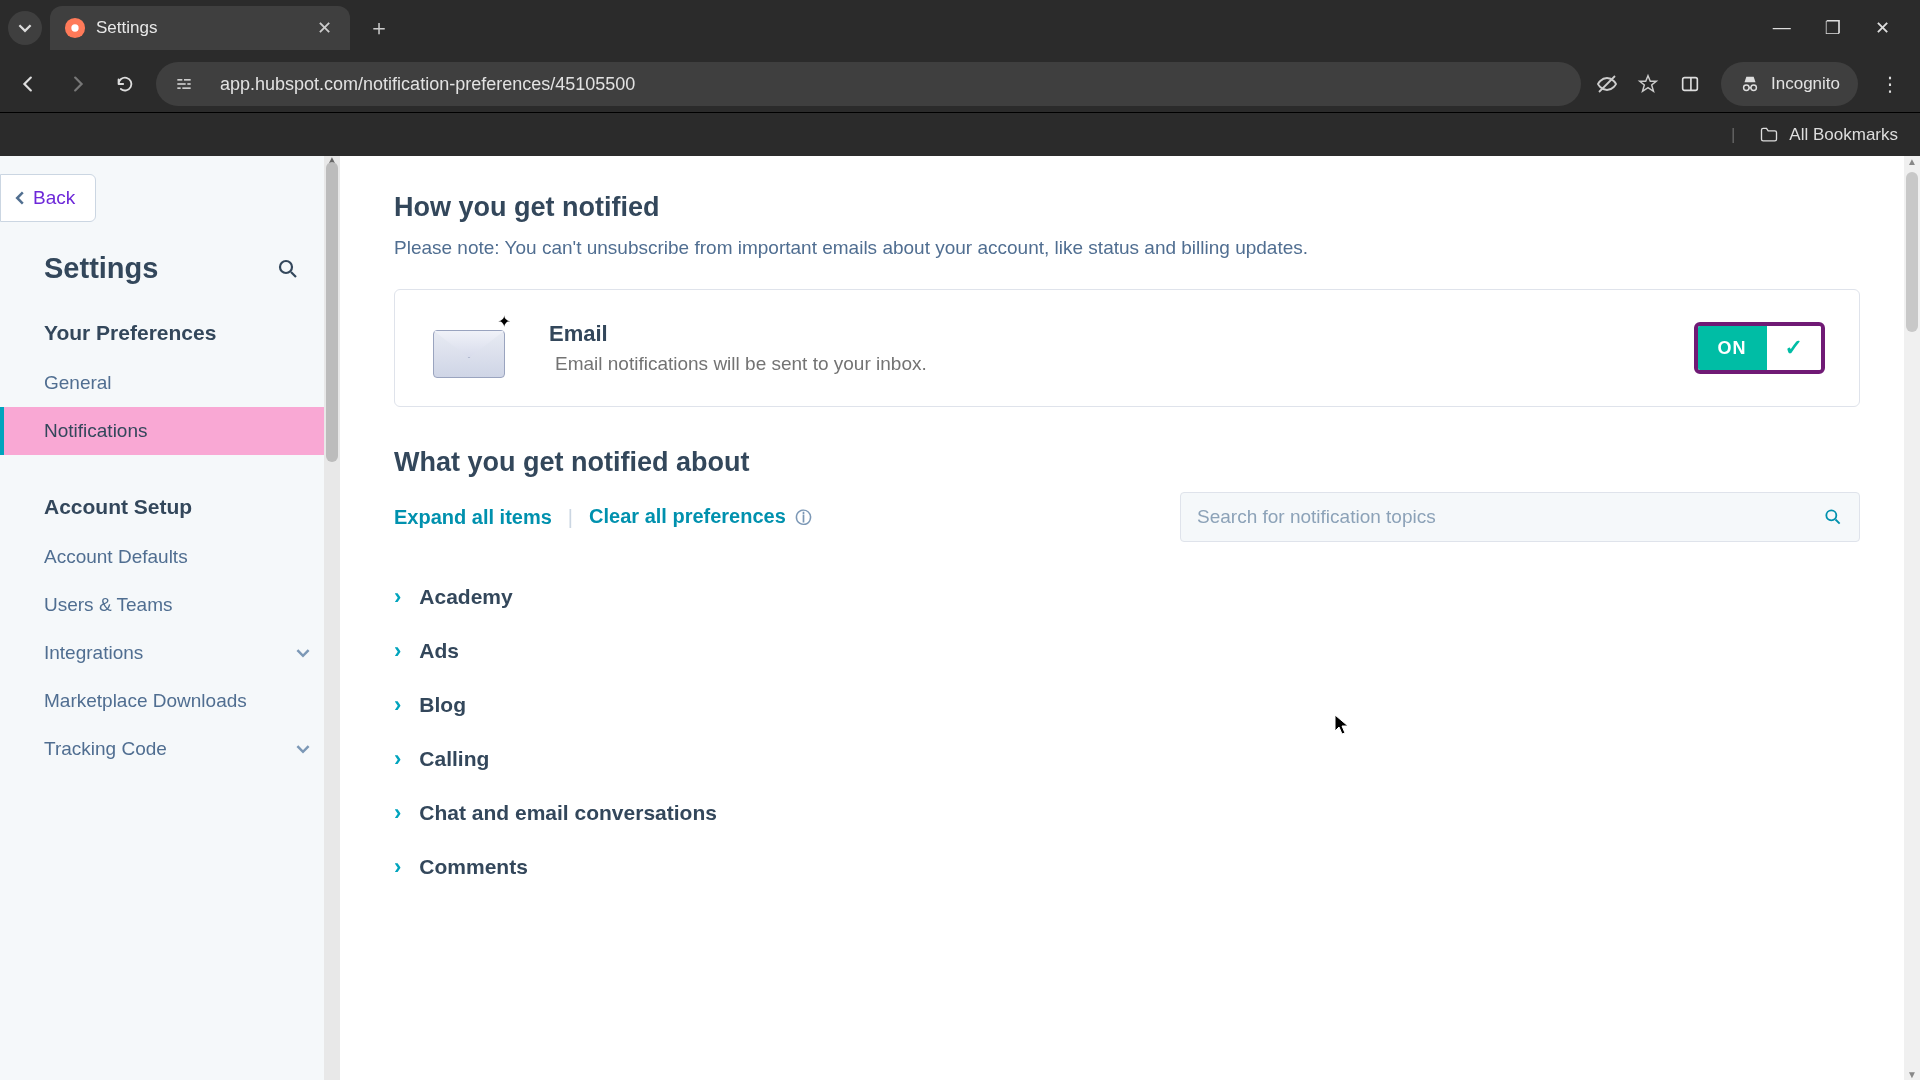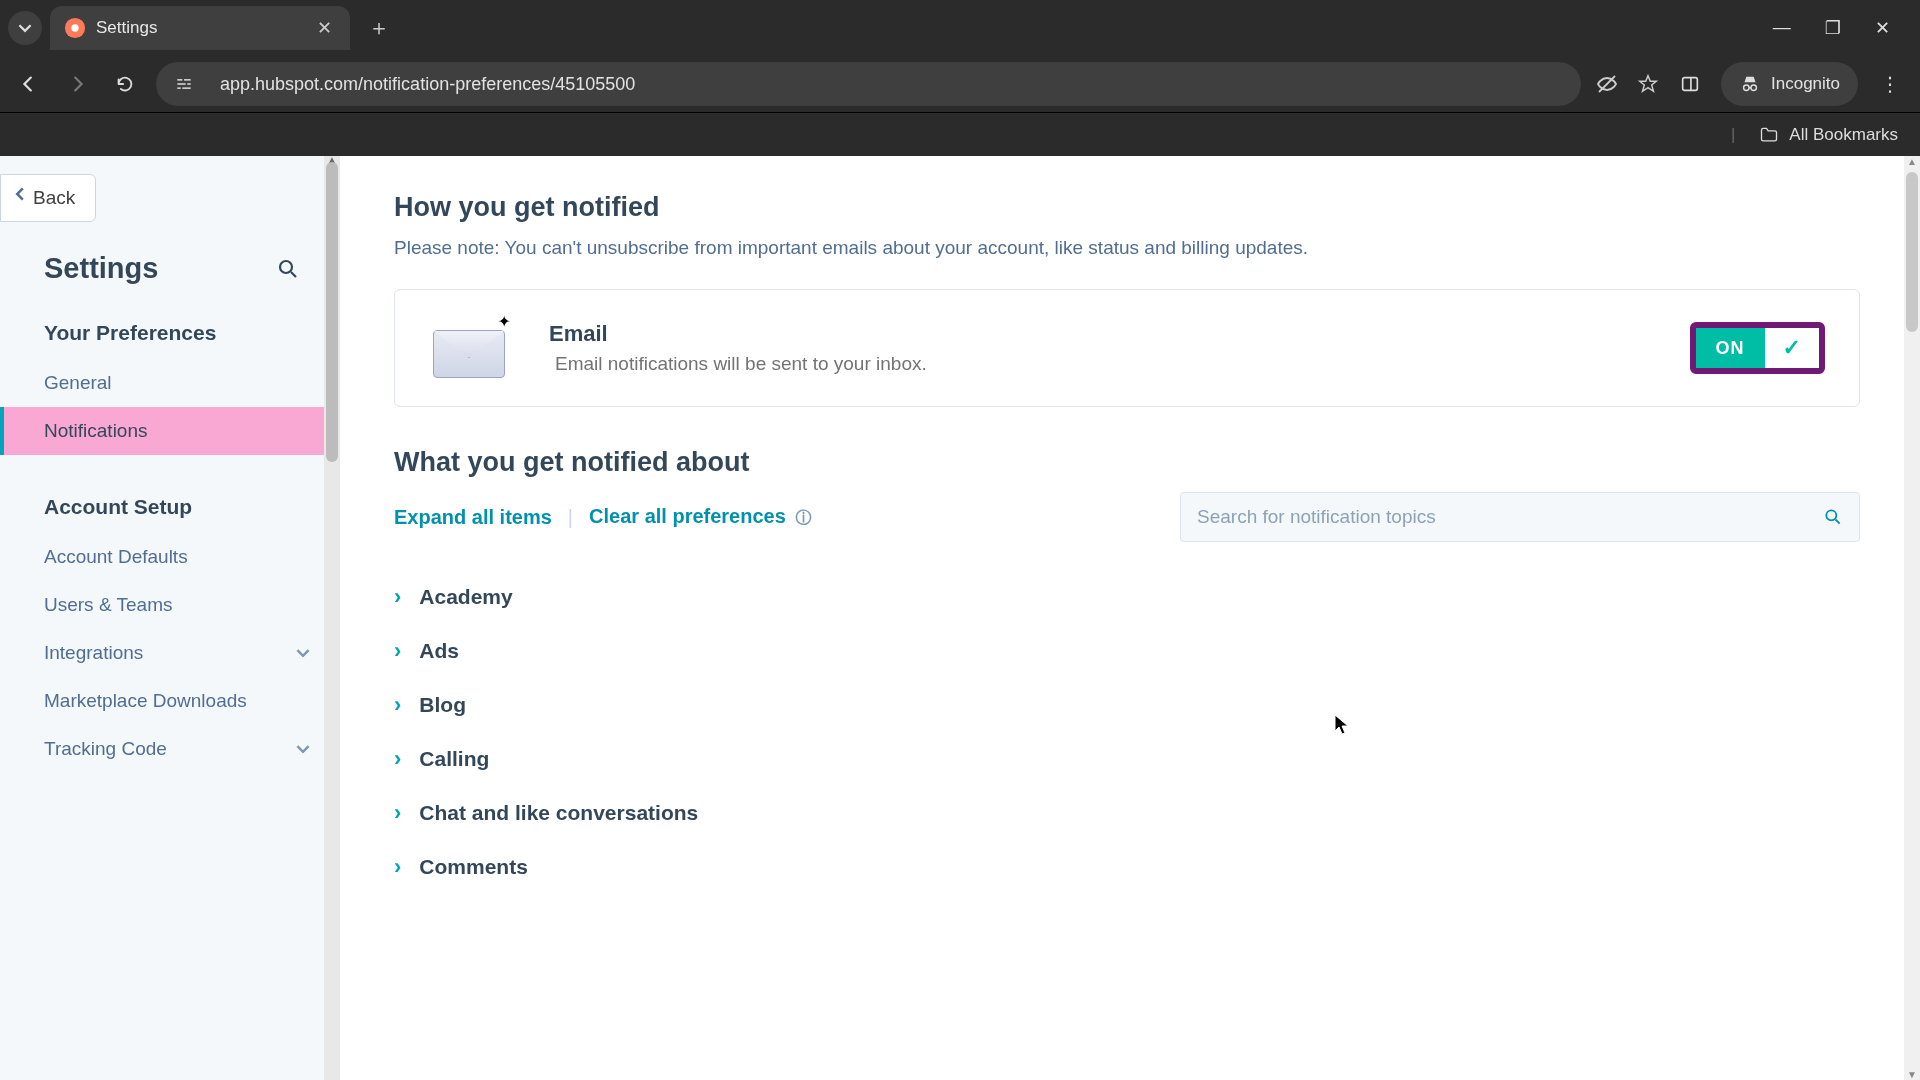--- a/index.html
+++ b/index.html
@@ -32,21 +32,21 @@
 
 .app { display: flex; height: calc(1080px - 56px - 56px - 44px); background: #fff; position: relative; }
 
 
 .sidebar { width: 340px; background: #f5f8fa; position: relative; padding: 18px 0 0 0; }
 .sidebar-scroll { position: absolute; right: 0; top: 0; width: 16px; height: 100%; background: #e8e8e8; }
 .sidebar-scroll-thumb { position: absolute; top: 6px; left: 2px; right: 2px; height: 300px; background: #bcbcbc; border-radius: 6px; }
 .sidebar-scroll-arrow { position: absolute; left: 0; right: 0; text-align: center; font-size: 10px; color: #666; }
 .sidebar-scroll-arrow.top { top: -2px; }
 
-.back-btn { display: inline-flex; gap: 6px; margin-left: 0; border: 1px solid #cbd6e2; background: #fff; color: #404040; font-size: 19px; font-weight: 500; padding: 12px 20px 12px 12px; border-radius: 0 6px 6px 0; }
+.back-btn { display: inline-flex; align-items: center; gap: 6px; margin-left: 0; border: 1px solid #cbd6e2; background: #fff; color: #6d28d9; font-size: 19px; font-weight: 500; padding: 12px 20px 12px 12px; border-radius: 0 6px 6px 0; }
 .settings-hdr { display: flex; align-items: center; justify-content: space-between; padding: 30px 40px 22px 44px; }
 .settings-hdr h1 { font-size: 29px; font-weight: 700; color: #33475b; }
 .settings-hdr .search-ic { color: #33475b; }
 
 .nav-section-title { font-size: 21px; font-weight: 700; color: #33475b; padding: 14px 30px 14px 44px; }
 .nav-item { display: flex; align-items: center; justify-content: space-between; padding: 13px 30px 13px 44px; font-size: 19px; color: #506e91; cursor: pointer; }
 .nav-item.active { background: #f9a8d4; border-left: 4px solid #00a4bd; padding-left: 40px; color: #33475b; align-items: center; }
 .nav-item .chev { color: #7c98b6; font-size: 16px; }
 .nav-gap { height: 26px; }
 
@@ -62,21 +62,21 @@
 .subtext { font-size: 19px; color: #506e91; margin-bottom: 30px; }
 
 .channel-card { border: 1px solid #dfe3eb; border-radius: 6px; padding: 28px 34px; display: flex; align-items: center; gap: 40px; margin-bottom: 40px; }
 .channel-icon { position: relative; width: 80px; height: 60px; }
 .envelope { width: 72px; height: 48px; background: linear-gradient(180deg,#e8ebf3,#cfd5e6); border: 1px solid #9aa4bf; border-radius: 4px; position: absolute; bottom: 0; left: 4px; }
 .envelope::before { content: ""; position: absolute; top: 0; left: 0; right: 0; height: 26px; background: linear-gradient(180deg,#f0f2f8,#d8dceb); clip-path: polygon(0 0, 100% 0, 50% 100%); border-bottom: 1px solid #9aa4bf; }
 .sparkle { position: absolute; top: -6px; right: -2px; font-size: 16px; }
 .channel-text { flex: 1; }
 .channel-title { font-size: 22px; font-weight: 700; color: #33475b; margin-bottom: 6px; }
 .channel-desc { font-size: 19px; color: #737373; margin-left: 6px; }
-.toggle { display: flex; border: 6px solid #701a75; border-radius: 6px; overflow: hidden; height: 52px; }
+.toggle { display: flex; border: 4px solid #701a75; border-radius: 6px; overflow: hidden; height: 52px; }
 .toggle-on { background: #00bda5; color: #fff; font-weight: 700; font-size: 18px; display: flex; align-items: center; padding: 0 20px; letter-spacing: 1px; }
 .toggle-check { background: #fff; color: #00bda5; display: flex; align-items: center; padding: 0 18px; font-size: 22px; font-weight: 700; }
 
 .action-row { display: flex; align-items: center; gap: 16px; margin-bottom: 28px; }
 .link-btn { color: #0091ae; font-size: 20px; font-weight: 600; }
 .link-sep { color: #cbd6e2; font-size: 20px; }
 .info-ic { color: #7c98b6; font-size: 16px; margin-left: 4px; }
 .search-box { margin-left: auto; display: flex; align-items: center; border: 1px solid #dfe3eb; background: #f5f8fa; border-radius: 4px; height: 50px; padding: 0 16px; width: 680px; }
 .search-box input { flex: 1; border: none; background: transparent; font-size: 19px; color: #506e91; outline: none; }
 .search-box input::placeholder { color: #8ca2b8; }
@@ -300,21 +300,21 @@
     <div class="topic-item">
         <span class="caret">›</span>
         <span class="tlabel">Blog</span>
       </div>
     <div class="topic-item">
         <span class="caret">›</span>
         <span class="tlabel">Calling</span>
       </div>
     <div class="topic-item">
         <span class="caret">›</span>
-        <span class="tlabel">Chat and like conversations</span>
+        <span class="tlabel">Chat and email conversations</span>
       </div>
     <div class="topic-item">
         <span class="caret">›</span>
         <span class="tlabel">Comments</span>
       </div>
 
     <div class="main-scroll">
       <span class="main-scroll-arrow top">▲</span>
       <div class="main-scroll-thumb"></div>
       <span class="main-scroll-arrow bottom">▼</span>

